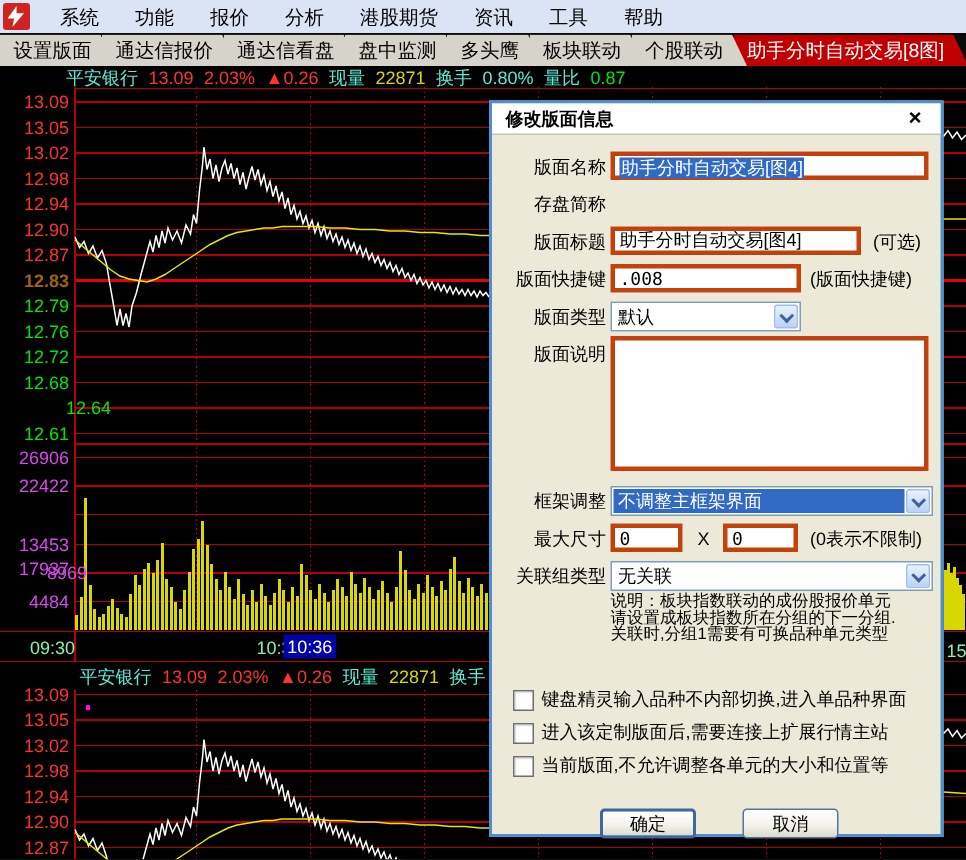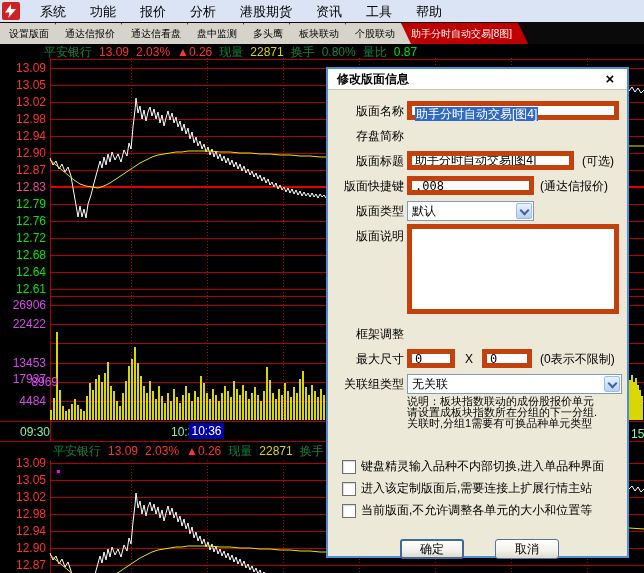--- a/index.html
+++ b/index.html
@@ -9,49 +9,49 @@
   .menubar{position:absolute;top:0;left:0;width:644px;height:22px;background:#dbe4f4;
            border-bottom:1px solid #9fb0c9;display:flex;align-items:center;z-index:3;}
   .logo{width:18px;height:18px;background:#cf2222;margin:0 8px 0 2px;position:relative;border-radius:2px;}
   .logo .bolt{position:absolute;left:3px;top:2px;width:11px;height:14px;background:#fff;
               clip-path:polygon(55% 0,0 60%,40% 60%,30% 100%,100% 35%,55% 35%);}
   .menu-item{padding:0 12px;font-size:13px;color:#000;line-height:21px;}
   
   .tabbar{position:absolute;top:22px;left:0;width:644px;height:22px;background:#0a0a0a;
           display:flex;align-items:flex-end;z-index:3;}
   .tab{position:relative;height:21px;line-height:21px;padding:0 16px 0 9px;background:#d6d3ca;
-       color:#000;font-size:10px;white-space:nowrap;margin-right:-9px;
+       color:#000;font-size:13px;white-space:nowrap;margin-right:-9px;
        clip-path:polygon(0 0,calc(100% - 10px) 0,100% 100%,0 100%);}
   .tab.active{background:#c00000;color:#fff;}
   
   #chart-svg{position:absolute;top:0;left:0;z-index:1;shape-rendering:crispEdges;}
   .g1{stroke:#b40000;stroke-width:1;}
   .g2{stroke:#e60000;stroke-width:2;}
   .gv{stroke:#c00000;stroke-width:1;stroke-dasharray:1 2;}
   .lw{stroke:#ffffff;stroke-width:1;fill:none;shape-rendering:auto;}
   .ly{stroke:#e6e600;stroke-width:1;fill:none;shape-rendering:auto;}
   .vb{fill:#d8d800;}
   .mk{fill:#ff00ff;}
   #axis-labels,#overlay{position:absolute;top:0;left:0;width:644px;height:573px;z-index:2;pointer-events:none;}
   .axl{position:absolute;left:0;width:46px;text-align:right;font-size:12px;line-height:14px;}
-  .axl.up{color:#ff3232;}.axl.flat{color:#ec4899;}.axl.down{color:#00e600;}.axl.vol{color:#d946ef;}
+  .axl.up{color:#ff3232;}.axl.flat{color:#a16207;font-weight:bold;}.axl.down{color:#00e600;}.axl.vol{color:#d946ef;}
   .hdr{position:absolute;display:flex;gap:7px;font-size:12px;white-space:nowrap;line-height:14px;}
-  .hdr .w{color:#15803d;text-align:center;}.hdr .r{color:#ff3232;}.hdr .y{color:#d8d800;}.hdr .g{color:#00e600;}
+  .hdr .w{color:#5eead4;text-align:center;}.hdr .r{color:#ff3232;}.hdr .y{color:#d8d800;}.hdr .g{color:#00e600;}
   .tlabel{position:absolute;font-size:12px;color:#86efac;line-height:16px;}
   .cursor-tip{position:absolute;left:189px;top:423px;width:35px;height:16px;background:#0000a8;
               color:#fff;font-size:12px;line-height:16px;text-align:center;}
   
   .dialog{position:absolute;left:326px;top:67px;width:303px;height:491px;background:#ece9d8;
           border:2px solid #4a90d2;box-sizing:border-box;z-index:10;font-size:12px;color:#000;}
   .dlg-title{height:20px;background:#ffffff;border-bottom:1px solid #c8c5b2;display:flex;
              align-items:center;padding:0 9px;font-weight:bold;}
   .dlg-close{margin-left:auto;width:16px;text-align:center;font-size:15px;line-height:16px;color:#000;}
   .lbl{position:absolute;text-align:right;line-height:14px;}
   .note{position:absolute;line-height:14px;}
-  .tin{position:absolute;height:19px;border:5px solid #c2410c;background:#fff;font-size:12px;
+  .tin{position:absolute;height:19px;border:3px solid #c2410c;background:#fff;font-size:12px;
        padding:1px 3px;box-sizing:border-box;color:#000;font-family:"DejaVu Sans Mono",monospace;}
   div.tin{line-height:15px;}
   .selhl{background:#316ac5;color:#fff;font-family:"Liberation Sans",sans-serif;padding:0 1px;}
   textarea.tin{resize:none;font-family:"Liberation Sans",sans-serif;}
   .combo{position:absolute;height:20px;border:1px solid #7f9db9;background:#fff;box-sizing:border-box;}
   .combo .val{position:absolute;left:1px;top:1px;right:18px;bottom:1px;padding:1px 3px;line-height:14px;overflow:hidden;}
   .combo.sel .val{background:#316ac5;color:#fff;}
   .combo .btn{position:absolute;right:1px;top:1px;bottom:1px;width:16px;border:1px solid #9ebcf0;
               border-radius:2px;background:linear-gradient(#e9f2fe,#b9d2f3);box-sizing:border-box;}
   .combo .btn::after{content:"";position:absolute;left:4px;top:3px;width:5px;height:5px;
@@ -233,21 +233,21 @@
       <div class="axl up" style="top: 95px;">13.02</div>
       <div class="axl up" style="top: 112px;">12.98</div>
       <div class="axl up" style="top: 129px;">12.94</div>
       <div class="axl up" style="top: 146px;">12.90</div>
       <div class="axl up" style="top: 163px;">12.87</div>
       <div class="axl flat" style="top: 180px;">12.83</div>
       <div class="axl down" style="top: 197px;">12.79</div>
       <div class="axl down" style="top: 214px;">12.76</div>
       <div class="axl down" style="top: 231px;">12.72</div>
       <div class="axl down" style="top: 248px;">12.68</div>
-      <div class="axl down" style="top: 265px;">12.64</div>
+      <div class="axl down" style="top: 265px; padding-left: 28px;">12.64</div>
       <div class="axl down" style="top: 282px;">12.61</div>
       <div class="axl vol" style="top: 298px;">26906</div>
       <div class="axl vol" style="top: 317px;">22422</div>
       <div class="axl vol" style="top: 336px; margin-top: 36px;">17937</div>
       <div class="axl vol" style="top: 356px;">13453</div>
       <div class="axl vol" style="top: 375px; padding-left: 12px;">8969</div>
       <div class="axl vol" style="top: 394px;">4484</div>
       <div class="axl up" style="top: 456px;">13.09</div>
       <div class="axl up" style="top: 473px;">13.05</div>
       <div class="axl up" style="top: 490px;">13.02</div>
@@ -324,32 +324,36 @@
     <div class="tin" style="left:79px;top:32px;width:212px;"><span class="selhl">助手分时自动交易[图4]</span></div>
 
     <div class="lbl" style="left:2px;top:60px;width:74px;">存盘简称</div>
 
     <div class="lbl" style="left:2px;top:85px;width:74px;">版面标题</div>
     <input class="tin" style="left: 79px; top: 82px; width: 167px; font-family: &quot;Liberation Sans&quot;, sans-serif;" value="助手分时自动交易[图4]">
     <div class="note" style="left:254px;top:85px;">(可选)</div>
 
     <div class="lbl" style="left:2px;top:110px;width:74px;">版面快捷键</div>
     <input class="tin" style="left: 79px; top: 107px; width: 127px;" value=".008">
-    <div class="note" style="left:212px;top:110px;">(通达信报价)</div>
+    <div class="note" style="left:212px;top:110px;">(版面快捷键)</div>
 
     <div class="lbl" style="left:2px;top:135px;width:74px;">版面类型</div>
     <div class="combo" style="left:79px;top:132px;width:127px;">
       <div class="val">默认</div>
       <div class="btn"></div>
     </div>
 
     <div class="lbl" style="left:2px;top:160px;width:74px;">版面说明</div>
     <textarea class="tin" style="left: 79px; top: 155px; width: 212px; height: 90px;"></textarea>
 
     <div class="lbl" style="left:2px;top:258px;width:74px;">框架调整</div>
+    <div class="combo sel" style="left:79px;top:255px;width:215px;">
+      <div class="val">不调整主框架界面</div>
+      <div class="btn"></div>
+    </div>
 
     <div class="lbl" style="left:2px;top:283px;width:74px;">最大尺寸</div>
     <input class="tin" style="left: 79px; top: 280px; width: 48px;" value="0">
     <div class="note" style="left:137px;top:283px;">X</div>
     <input class="tin" style="left: 154px; top: 280px; width: 50px;" value="0">
     <div class="note" style="left:212px;top:283px;">(0表示不限制)</div>
 
     <div class="lbl" style="left:2px;top:308px;width:74px;">关联组类型</div>
     <div class="combo" style="left:79px;top:305px;width:215px;">
       <div class="val">无关联</div>

